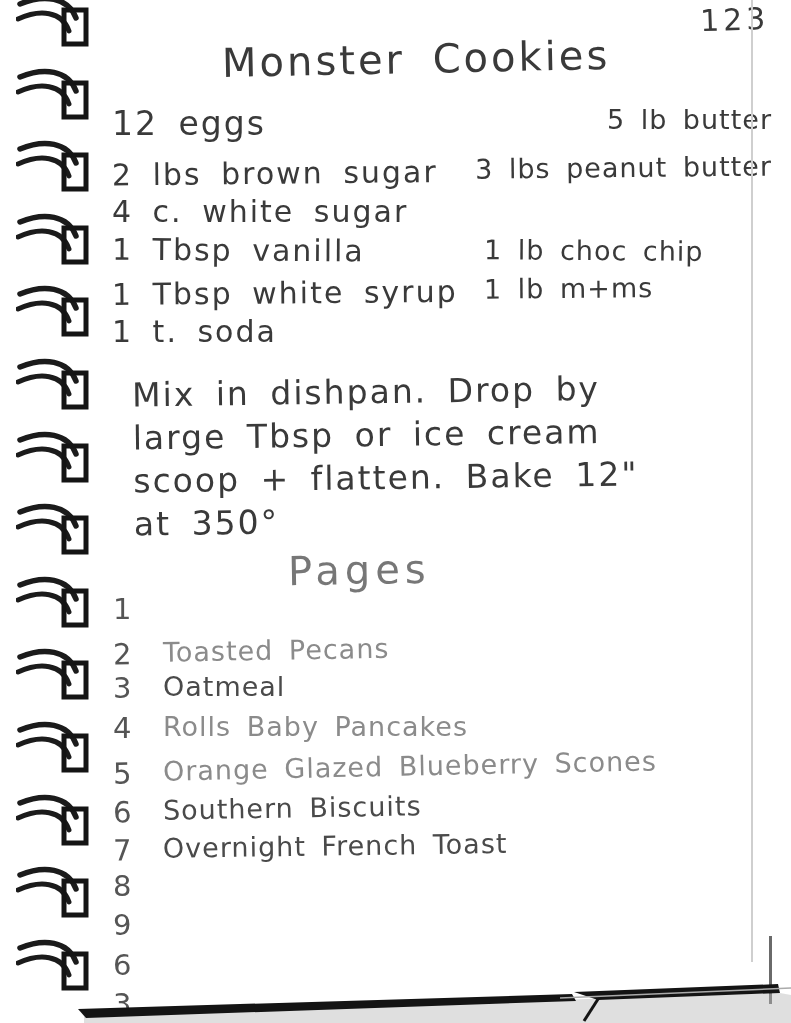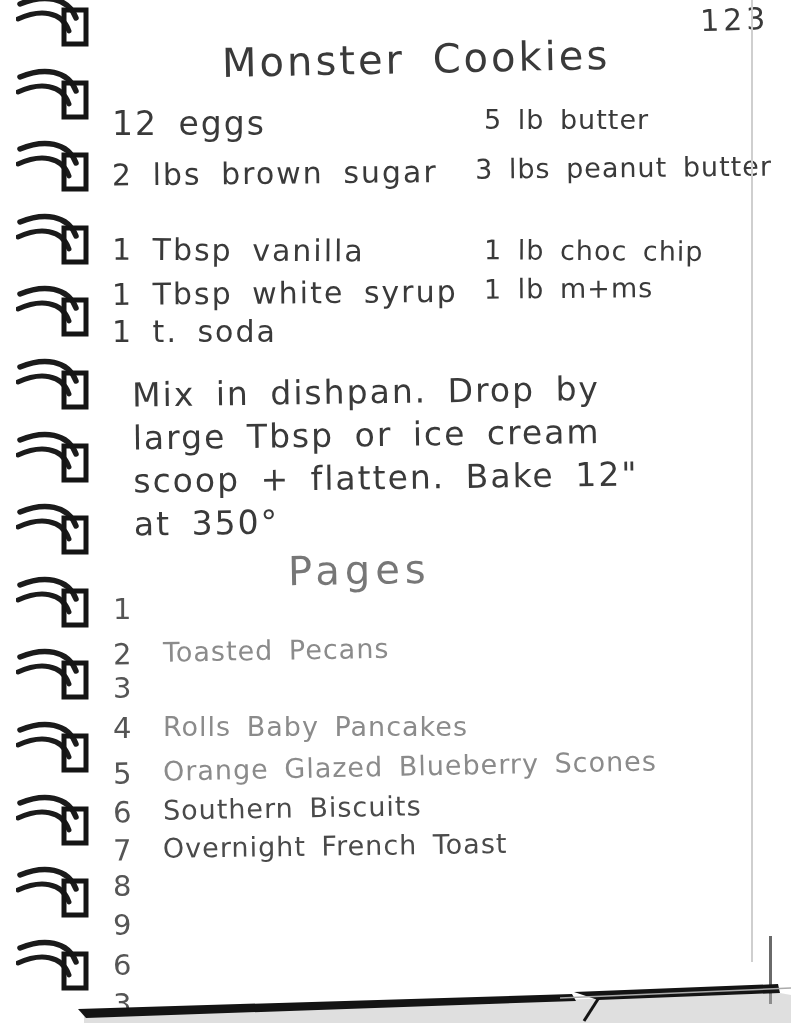--- a/index.html
+++ b/index.html
@@ -16,21 +16,21 @@
 
   
   .page-num { position:absolute; top:2px; left:700px; font-size:30px; letter-spacing:4px; transform:rotate(-2deg); }
 
   
   .title { position:absolute; top:36px; left:222px; font-size:40px; letter-spacing:3px; word-spacing:12px; transform:rotate(-1.2deg); }
 
   
   .ingredients { position:absolute; top:104px; left:112px; width:660px; }
   .ing-row { display:flex; height:40px; align-items:flex-start; }
-  .ing-row:first-child { height:50px; }
+  .ing-row:first-child { height:50px;justify-content:space-between; }
   .ing-left  { width:372px; font-size:30px; }
   .ing-right { font-size:27px; letter-spacing:1px; word-spacing:6px; }
   .ing-row:nth-child(1) .ing-left { font-size:33px; }
   .ing-row:nth-child(2) { transform:rotate(-0.6deg); }
   .ing-row:nth-child(4) { transform:rotate(0.4deg); }
   .ing-row:nth-child(5) { transform:rotate(-0.5deg); }
 
   
   .instructions { position:absolute; top:370px; left:133px; font-size:33px; line-height:43px; letter-spacing:2px; word-spacing:10px; transform:rotate(-0.8deg); }
 
@@ -170,20 +170,21 @@
   <div class="ingredients">
     <div class="ing-row">
       <span class="ing-left hw">12 eggs</span>
       <span class="ing-right hw">5 lb butter</span>
     </div>
     <div class="ing-row">
       <span class="ing-left hw">2 lbs brown sugar</span>
       <span class="ing-right hw">3 lbs peanut butter</span>
     </div>
     <div class="ing-row">
+      <span class="ing-left hw">4 c. white sugar</span>
     </div>
     <div class="ing-row">
       <span class="ing-left hw">1 Tbsp vanilla</span>
       <span class="ing-right hw">1 lb choc chip</span>
     </div>
     <div class="ing-row">
       <span class="ing-left hw">1 Tbsp white syrup</span>
       <span class="ing-right hw">1 lb m+ms</span>
     </div>
     <div class="ing-row">
@@ -204,20 +205,21 @@
   <div class="index-list">
     <div class="index-row">
       <span class="index-num hw">1</span>
     </div>
     <div class="index-row">
       <span class="index-num hw">2</span>
       <span class="index-title hw">Toasted Pecans</span>
     </div>
     <div class="index-row">
       <span class="index-num hw">3</span>
+      <span class="index-title hw">Oatmeal</span>
     </div>
     <div class="index-row">
       <span class="index-num hw">4</span>
       <span class="index-title hw">Rolls Baby Pancakes</span>
     </div>
     <div class="index-row">
       <span class="index-num hw">5</span>
       <span class="index-title hw">Orange Glazed Blueberry Scones</span>
     </div>
     <div class="index-row">

